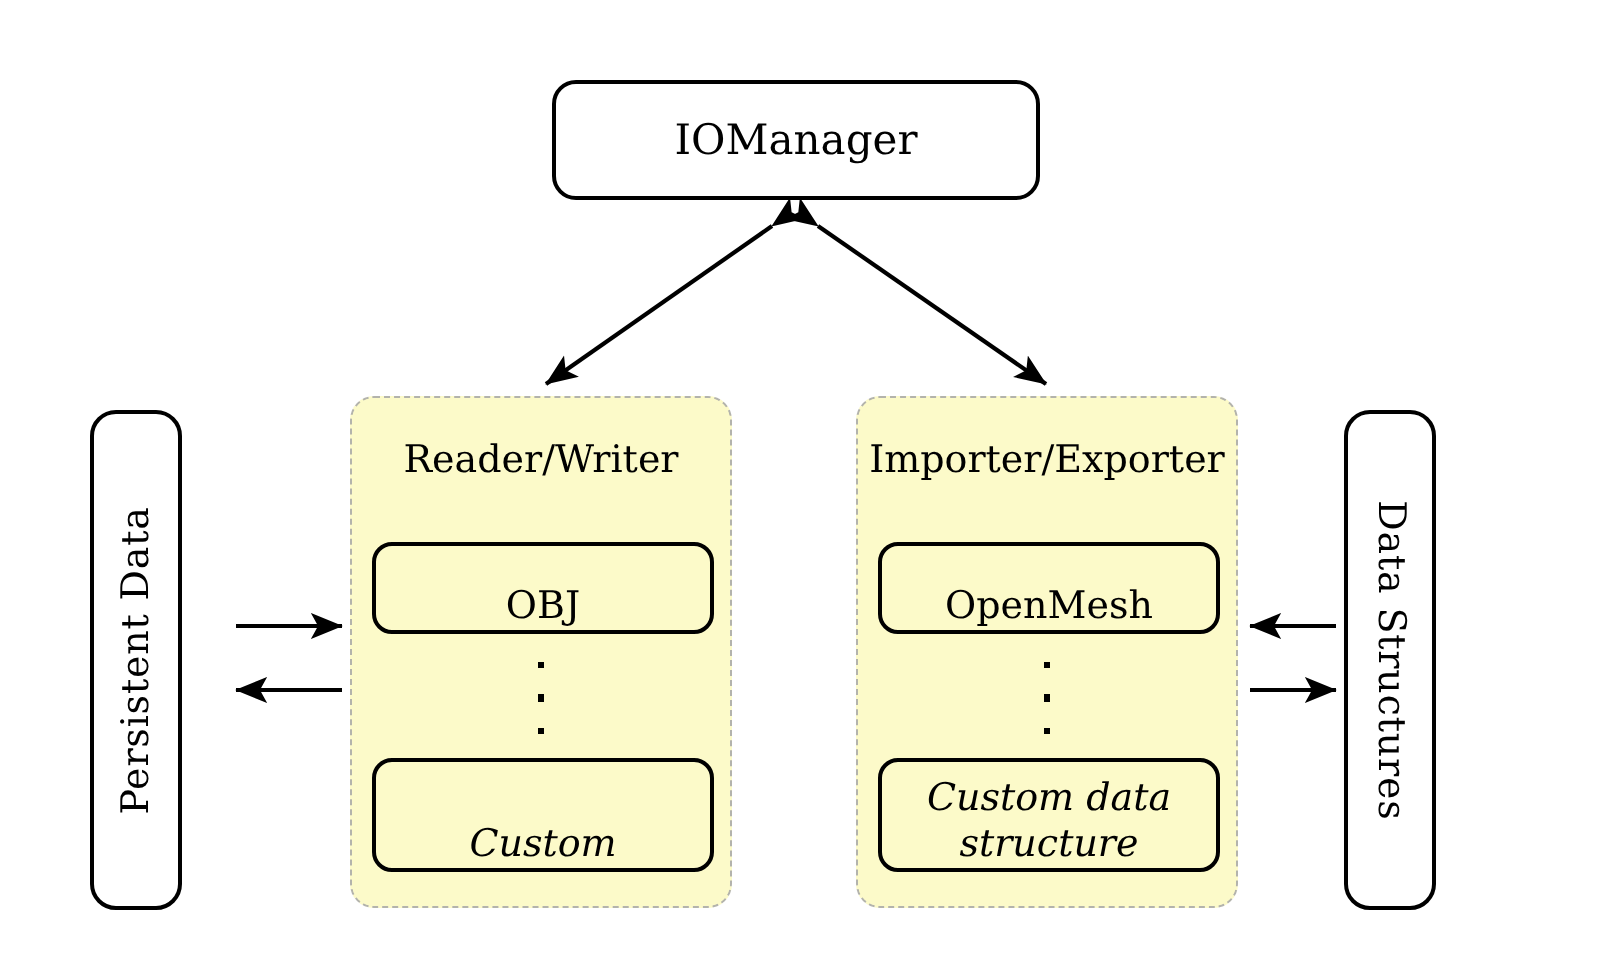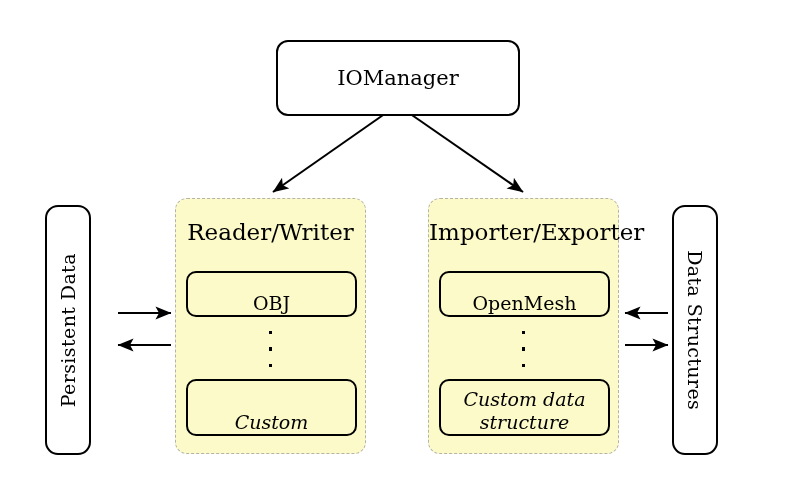--- a/index.html
+++ b/index.html
@@ -37,21 +37,21 @@
     justify-content: center;
     text-align: center;
     line-height: 1.18;
   }
 
   
   #iomanager {
     left: 276px;
     top: 40px;
     width: 244px;
-    height: 76px;
+    height: 60px;
     font-size: 21px;
     border-radius: 12px;
   }
 
   
   .sidebox {
     width: 46px;
     top: 205px;
     height: 250px;
     border-radius: 13px;
@@ -82,21 +82,21 @@
   }
   #group-reader-writer { left: 175px; }
   #group-importer-exporter { left: 428px; }
 
   .group-title {
     position: absolute;
     top: 20px;
     left: 0;
     width: 100%;
     text-align: center;
-    font-size: 23px;
+    font-size: 19px;
     white-space: nowrap;
   }
 
   
   .inner {
     position: absolute;
     box-sizing: border-box;
     border: 2.4px solid #000000;
     border-radius: 10px;
     background: #fcfac9;

